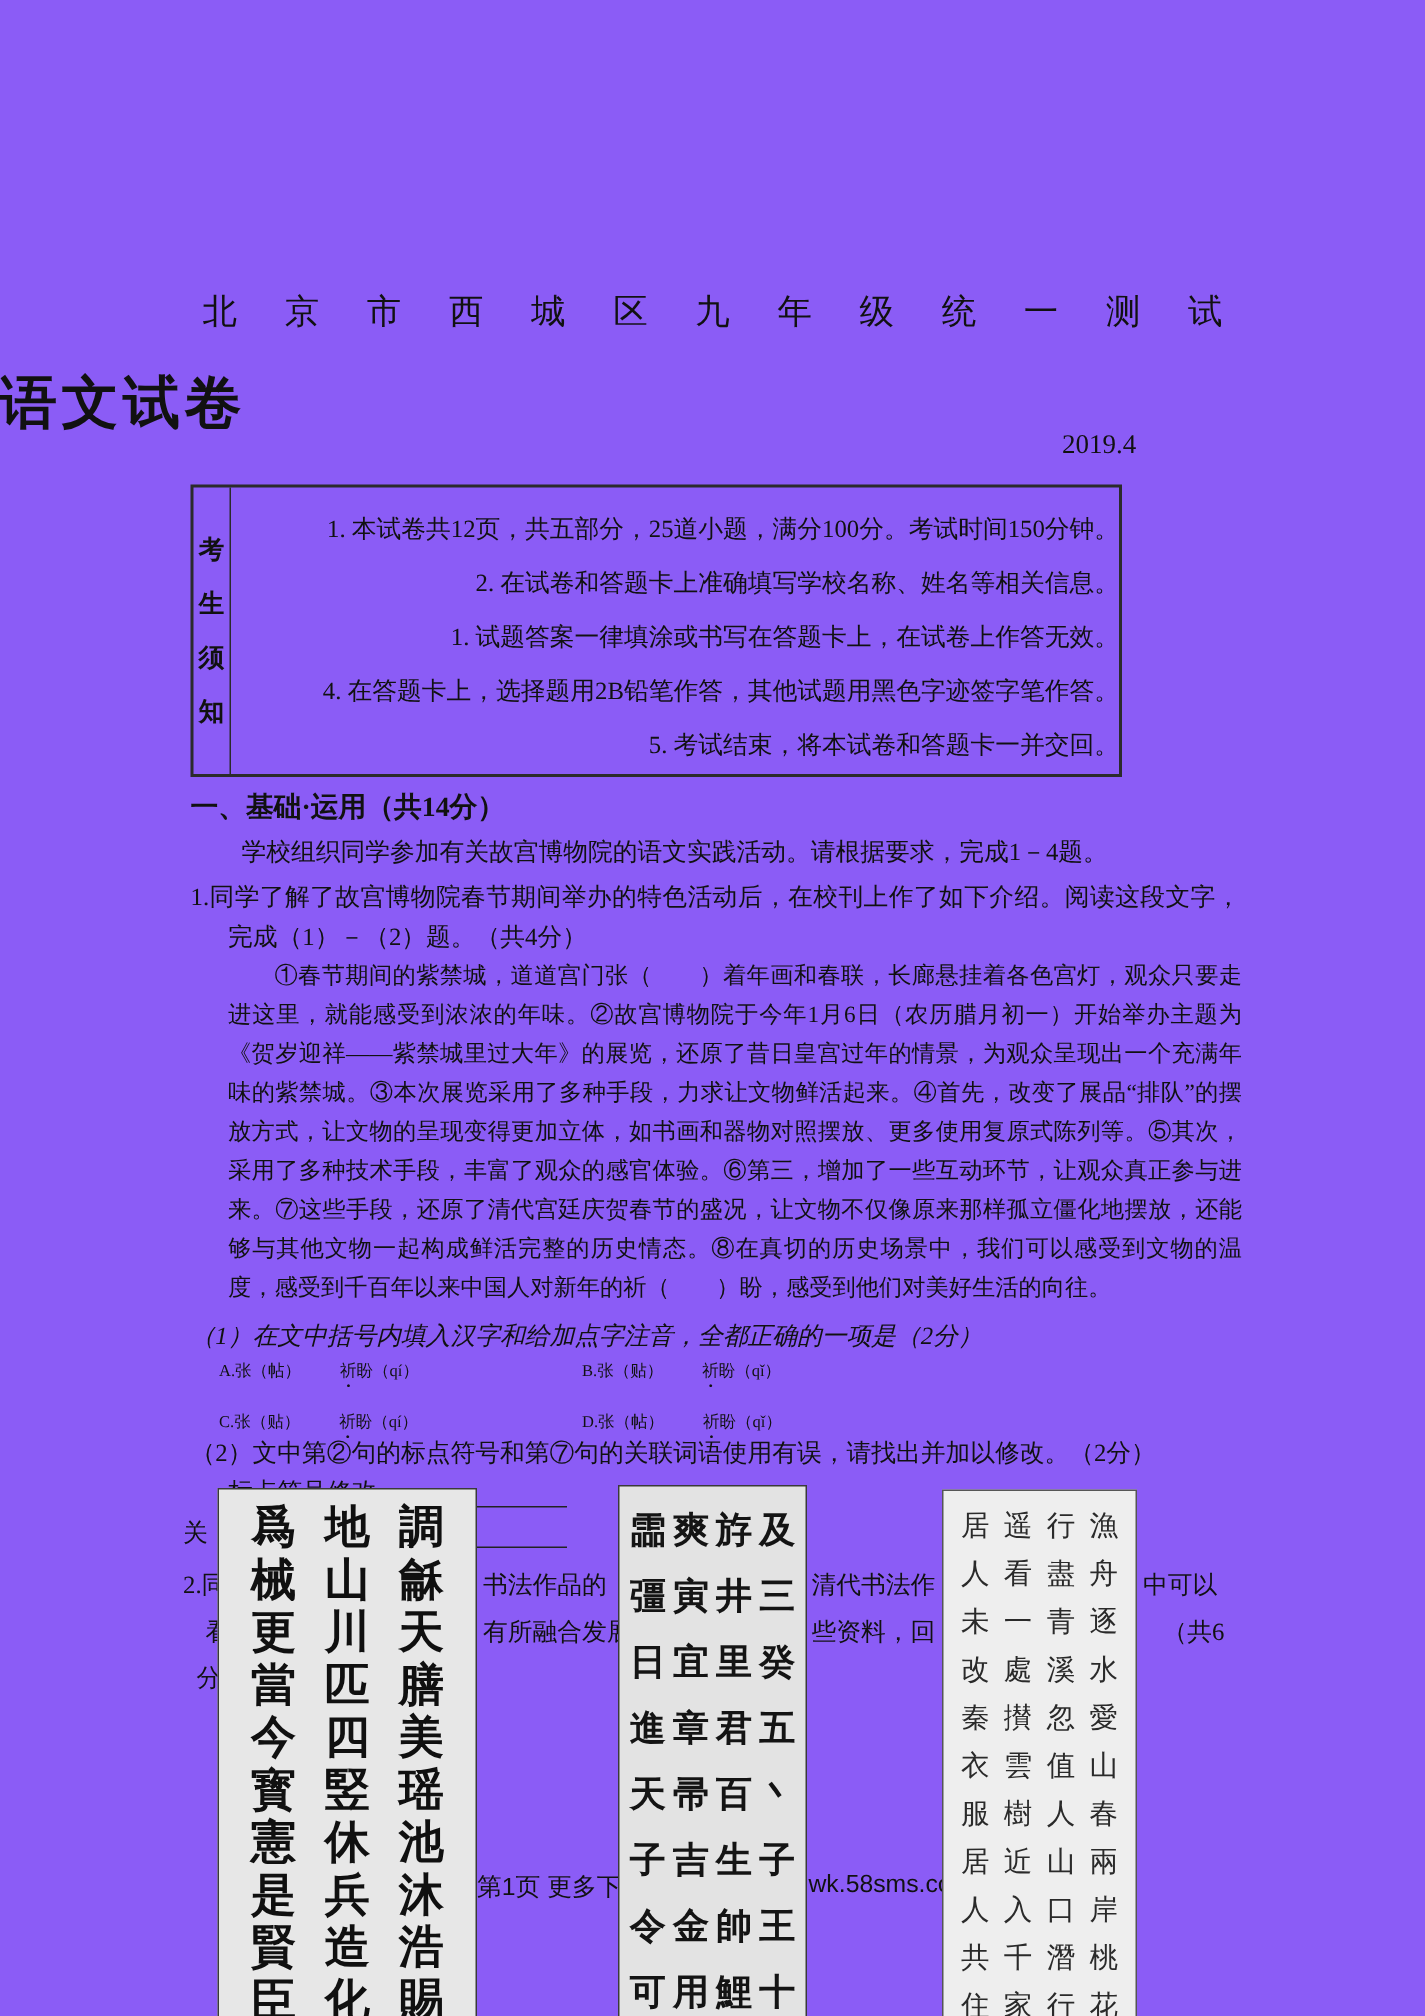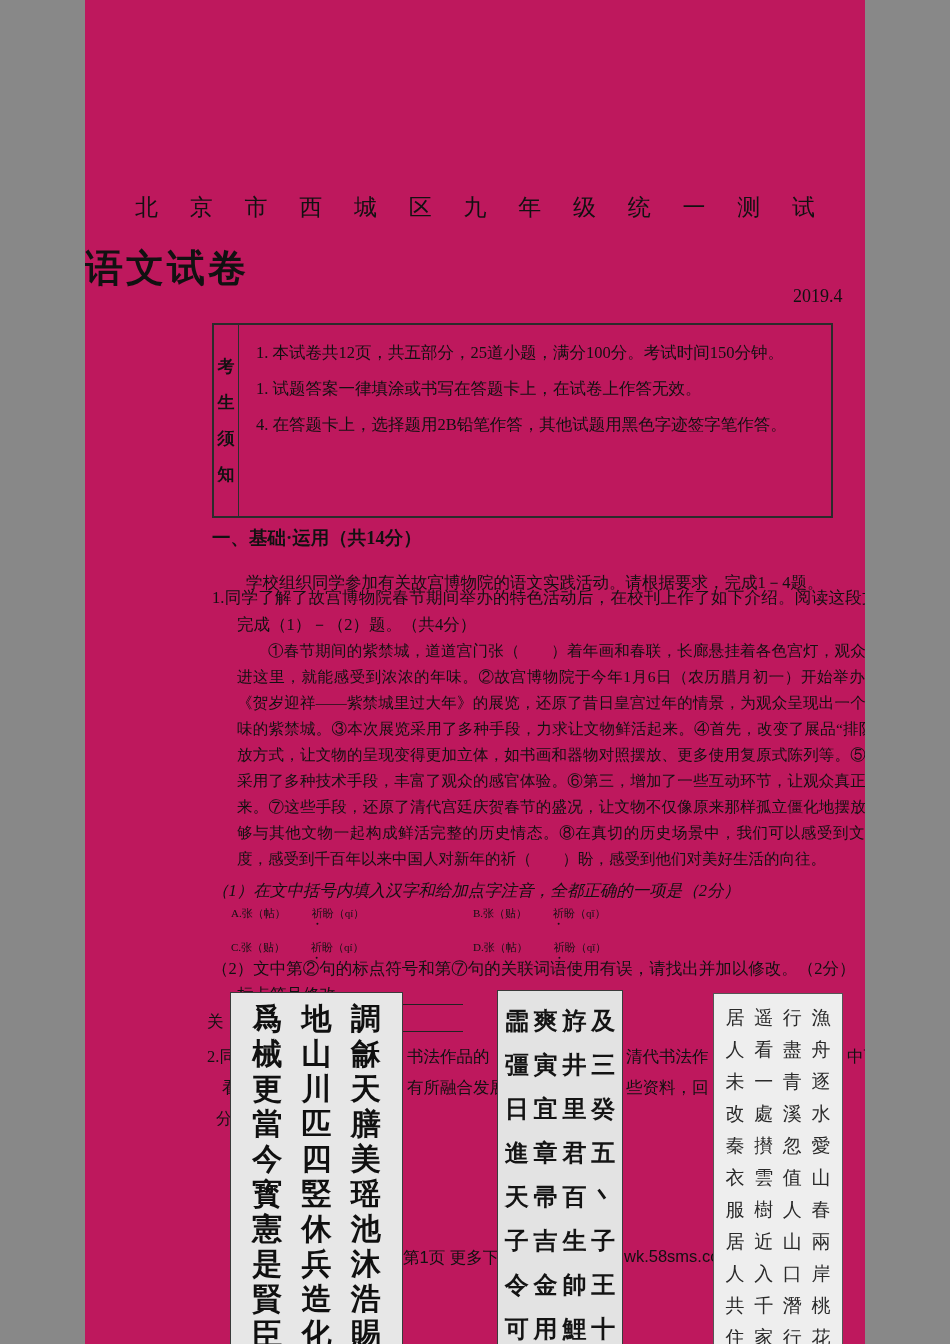--- a/index.html
+++ b/index.html
@@ -1,20 +1,20 @@
 <!DOCTYPE html>
 <html><head>
 <meta charset="utf-8">
 <style>
   html,body{margin:0;padding:0;background:#888;}
   .page{
     position:relative;
-    width:780px;height:1344px;
+    width:950px;height:1344px;
     margin:0 auto;
-    background:#be185d;
+    background:#8b5cf6;
     overflow:hidden;
     font-family:"Liberation Serif","DejaVu Serif",serif;
     color:#111;
   }
   .abs{position:absolute;}
   
   .main-title{
     left:0;right:0;top:192px;
     text-align:center;
     font-size:23px;
@@ -44,24 +44,25 @@
     font-size:17px;font-weight:bold;
   }
   .notice-items{
     flex:1;
     padding:10px 0 0 17px;
   }
   .notice-item{
     font-size:16.5px;
     line-height:36px;
     white-space:nowrap;
+    text-align:right;
   }
   
   .sec-heading{left:127px;top:525px;font-size:18.5px;font-weight:bold;}
-  .intro{left:161px;top:557px;font-size:16.5px;white-space:nowrap;margin-top:15px;}
+  .intro{left:161px;top:557px;font-size:16.5px;white-space:nowrap;}
   .q1-stem{
     left:127px;top:584px;width:700px;
     font-size:16.5px;line-height:27px;
     text-align:justify;
     padding-left:25px;text-indent:-25px;box-sizing:border-box;
   }
   .passage{
     left:152px;top:638px;width:676px;
     font-size:15.5px;line-height:26px;
     text-align:justify;text-indent:2em;
@@ -131,22 +132,24 @@
 
   <div class="abs notice-box">
     <div class="notice-label" id="notice-label">
         <div>考</div>
         <div>生</div>
         <div>须</div>
         <div>知</div>
       </div>
     <div class="notice-items" id="notice-items">
         <div class="notice-item">1. 本试卷共12页，共五部分，25道小题，满分100分。考试时间150分钟。</div>
+        <div class="notice-item">2. 在试卷和答题卡上准确填写学校名称、姓名等相关信息。</div>
         <div class="notice-item">1. 试题答案一律填涂或书写在答题卡上，在试卷上作答无效。</div>
         <div class="notice-item">4. 在答题卡上，选择题用2B铅笔作答，其他试题用黑色字迹签字笔作答。</div>
+        <div class="notice-item">5. 考试结束，将本试卷和答题卡一并交回。</div>
       </div>
   </div>
 
   <div class="abs sec-heading">一、基础·运用（共14分）</div>
   <div class="abs intro">学校组织同学参加有关故宫博物院的语文实践活动。请根据要求，完成1－4题。</div>
   <div class="abs q1-stem">1.同学了解了故宫博物院春节期间举办的特色活动后，在校刊上作了如下介绍。阅读这段文字，完成（1）－（2）题。（共4分）</div>
   <div class="abs passage">①春节期间的紫禁城，道道宫门张（　　）着年画和春联，长廊悬挂着各色宫灯，观众只要走进这里，就能感受到浓浓的年味。②故宫博物院于今年1月6日（农历腊月初一）开始举办主题为《贺岁迎祥——紫禁城里过大年》的展览，还原了昔日皇宫过年的情景，为观众呈现出一个充满年味的紫禁城。③本次展览采用了多种手段，力求让文物鲜活起来。④首先，改变了展品“排队”的摆放方式，让文物的呈现变得更加立体，如书画和器物对照摆放、更多使用复原式陈列等。⑤其次，采用了多种技术手段，丰富了观众的感官体验。⑥第三，增加了一些互动环节，让观众真正参与进来。⑦这些手段，还原了清代宫廷庆贺春节的盛况，让文物不仅像原来那样孤立僵化地摆放，还能够与其他文物一起构成鲜活完整的历史情态。⑧在真切的历史场景中，我们可以感受到文物的温度，感受到千百年以来中国人对新年的祈（　　）盼，感受到他们对美好生活的向往。</div>
 
   <div class="abs sub-stem sub1">（1）在文中括号内填入汉字和给加点字注音，全都正确的一项是（2分）</div>
   <div class="abs options" id="options">

